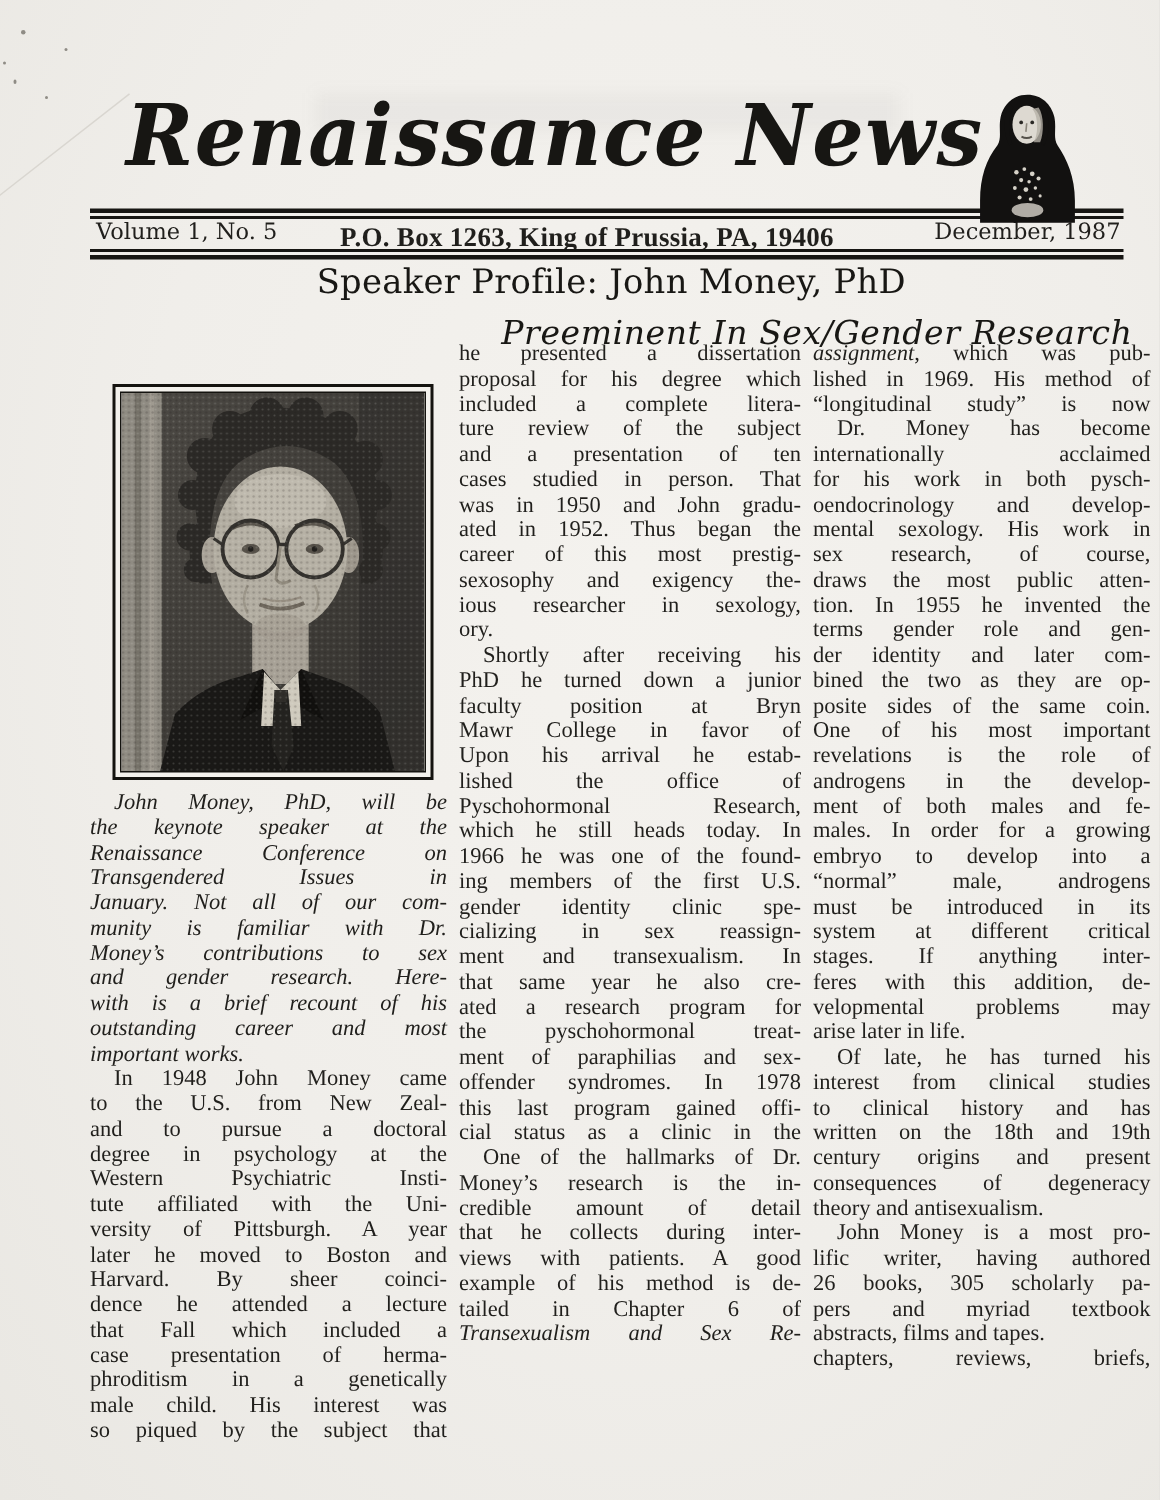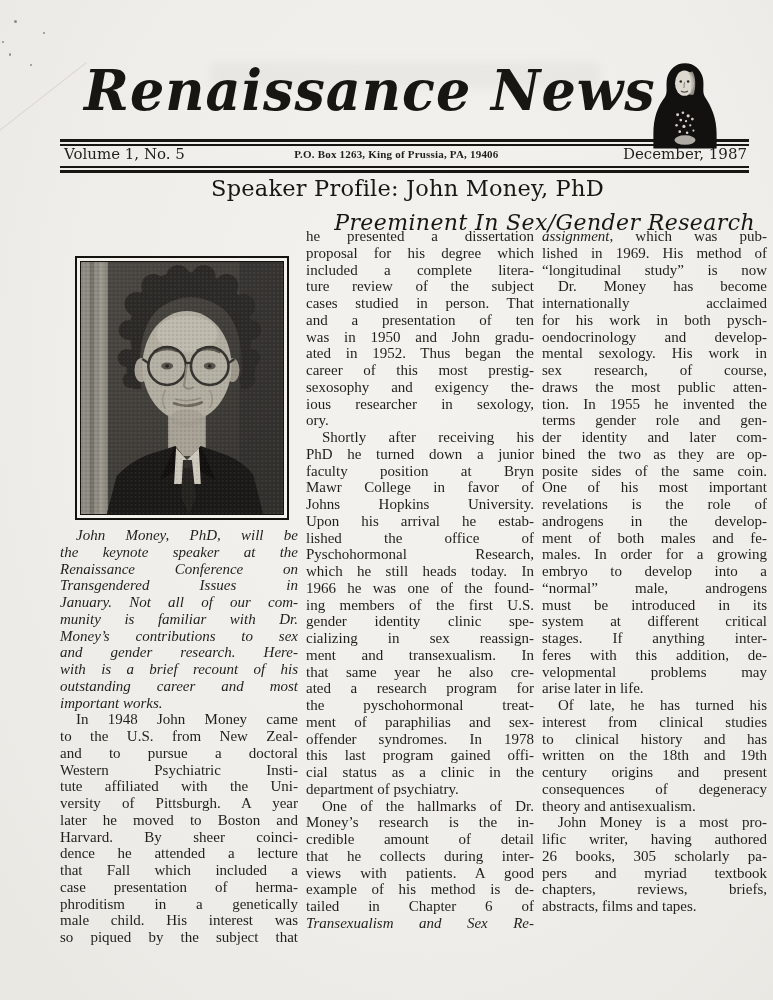--- a/index.html
+++ b/index.html
@@ -20,21 +20,21 @@
     white-space:nowrap;
   }
   .rule{position:absolute;left:60px;right:24px;}
   .rule .bar{height:3px;background:#171613;}
   .rule .hair{height:1.5px;background:#171613;}
   .rule .gap{height:2px;}
   #rule-a{top:139px;}
   #rule-b{top:166px;}
   .volume-row{position:absolute;left:62px;right:26px;top:144px;height:21px;}
   .volume-label{position:absolute;left:2px;top:1px;font-family:"DejaVu Serif",serif;font-size:15px;}
-  .address-label{position:absolute;left:50%;transform:translateX(-54%);top:4px;font-weight:700;font-size:11px;letter-spacing:.2px;}
+  .address-label{position:absolute;left:50%;transform:translateX(-54%);top:4px;font-weight:700;font-size:18px;letter-spacing:.2px;}
   .date-label{position:absolute;right:0;top:1px;font-family:"DejaVu Serif",serif;font-size:15px;}
   .logo{position:absolute;left:646px;top:60px;width:78px;height:83px;z-index:5;}
   
   .article-title{position:absolute;left:60px;right:18px;top:175px;text-align:center;
     font-family:"DejaVu Serif",serif;font-size:22.5px;letter-spacing:.2px;color:#181714;}
   .article-subtitle{position:absolute;left:60px;right:18px;top:210px;text-align:right;
     font-family:"DejaVu Serif",serif;font-style:italic;font-size:22px;letter-spacing:.4px;color:#181714;}
   
   .columns{position:absolute;left:60px;right:18px;top:228px;display:flex;gap:8px;}
   .col{flex:none;}
@@ -207,20 +207,21 @@
             <div class="ln">Money’s contributions to sex</div>
             <div class="ln">and gender research. Here-</div>
             <div class="ln">with is a brief recount of his</div>
             <div class="ln">outstanding career and most</div>
             <div class="ln end">important works.</div>
           </div>
           <div class="para indent">
             <div class="ln">In 1948 John Money came</div>
             <div class="ln">to the U.S. from New Zeal-</div>
             <div class="ln">and to pursue a doctoral</div>
+            <div class="ln">degree in psychology at the</div>
             <div class="ln">Western Psychiatric Insti-</div>
             <div class="ln">tute affiliated with the Uni-</div>
             <div class="ln">versity of Pittsburgh. A year</div>
             <div class="ln">later he moved to Boston and</div>
             <div class="ln">Harvard. By sheer coinci-</div>
             <div class="ln">dence he attended a lecture</div>
             <div class="ln">that Fall which included a</div>
             <div class="ln">case presentation of herma-</div>
             <div class="ln">phroditism in a genetically</div>
             <div class="ln">male child. His interest was</div>
@@ -228,52 +229,50 @@
           </div>
         </div>
     </div>
 
     <div class="col col-text" id="col-mid">
         <div class="para">
           <div class="ln">he presented a dissertation</div>
           <div class="ln">proposal for his degree which</div>
           <div class="ln">included a complete litera-</div>
           <div class="ln">ture review of the subject</div>
+          <div class="ln">and a presentation of ten</div>
           <div class="ln">cases studied in person. That</div>
-          <div class="ln">and a presentation of ten</div>
           <div class="ln">was in 1950 and John gradu-</div>
           <div class="ln">ated in 1952. Thus began the</div>
           <div class="ln">career of this most prestig-</div>
           <div class="ln">sexosophy and exigency the-</div>
           <div class="ln">ious researcher in sexology,</div>
           <div class="ln end">ory.</div>
         </div>
         <div class="para indent">
           <div class="ln">Shortly after receiving his</div>
           <div class="ln">PhD he turned down a junior</div>
           <div class="ln">faculty position at Bryn</div>
           <div class="ln">Mawr College in favor of</div>
-          <div class="ln">Johns Hopkins University.</div>
           <div class="ln">Upon his arrival he estab-</div>
           <div class="ln">lished the office of</div>
           <div class="ln">Pyschohormonal Research,</div>
           <div class="ln">which he still heads today. In</div>
           <div class="ln">1966 he was one of the found-</div>
           <div class="ln">ing members of the first U.S.</div>
           <div class="ln">gender identity clinic spe-</div>
           <div class="ln">cializing in sex reassign-</div>
           <div class="ln">ment and transexualism. In</div>
           <div class="ln">that same year he also cre-</div>
           <div class="ln">ated a research program for</div>
           <div class="ln">the pyschohormonal treat-</div>
           <div class="ln">ment of paraphilias and sex-</div>
           <div class="ln">offender syndromes. In 1978</div>
           <div class="ln">this last program gained offi-</div>
           <div class="ln">cial status as a clinic in the</div>
-          <div class="ln end">department of psychiatry.</div>
         </div>
         <div class="para indent">
           <div class="ln">One of the hallmarks of Dr.</div>
           <div class="ln">Money’s research is the in-</div>
           <div class="ln">credible amount of detail</div>
           <div class="ln">that he collects during inter-</div>
           <div class="ln">views with patients. A good</div>
           <div class="ln">example of his method is de-</div>
           <div class="ln">tailed in Chapter 6 of</div>
           <div class="ln"><span class="it">Transexualism and Sex Re-</span></div>
@@ -320,19 +319,19 @@
           <div class="ln">written on the 18th and 19th</div>
           <div class="ln">century origins and present</div>
           <div class="ln">consequences of degeneracy</div>
           <div class="ln end">theory and antisexualism.</div>
         </div>
         <div class="para indent">
           <div class="ln">John Money is a most pro-</div>
           <div class="ln">lific writer, having authored</div>
           <div class="ln">26 books, 305 scholarly pa-</div>
           <div class="ln">pers and myriad textbook</div>
+          <div class="ln end">abstracts, films and tapes.</div>
           <div class="ln">chapters, reviews, briefs,</div>
-          <div class="ln end">abstracts, films and tapes.</div>
         </div>
       </div>
 
   </div>
 </div>
 
 </body></html>

